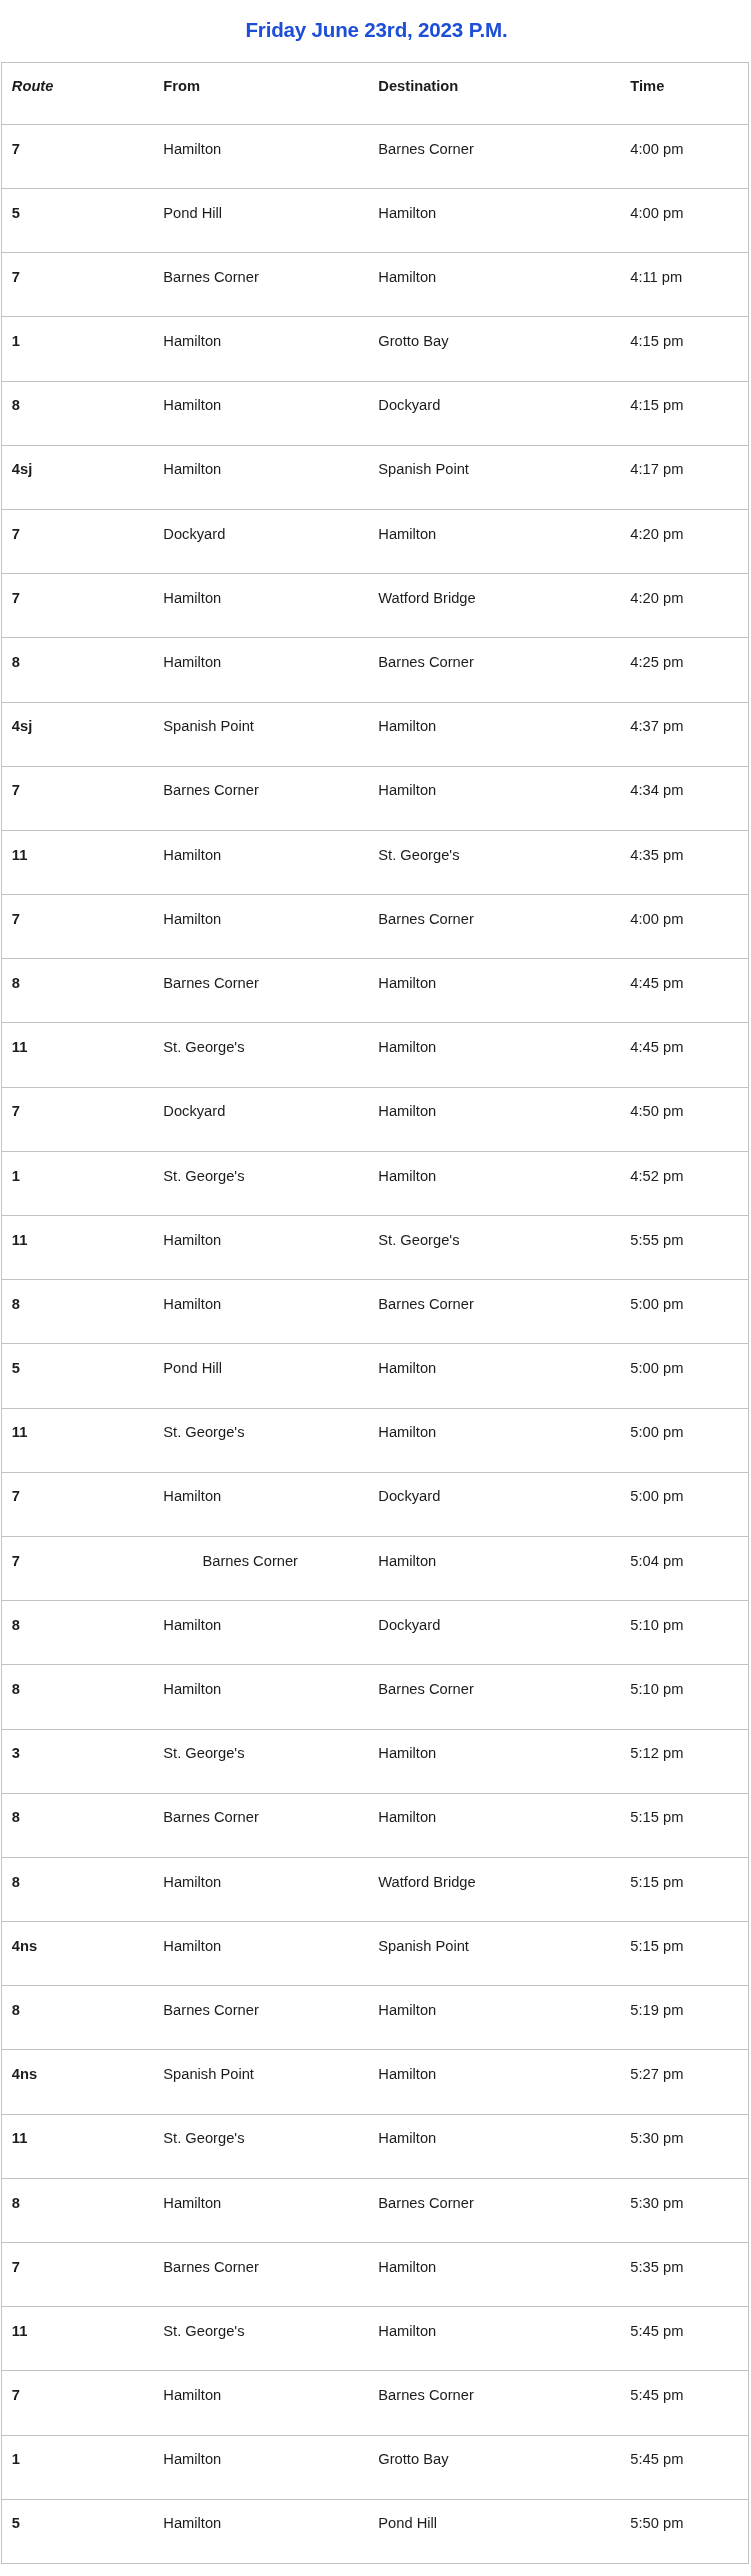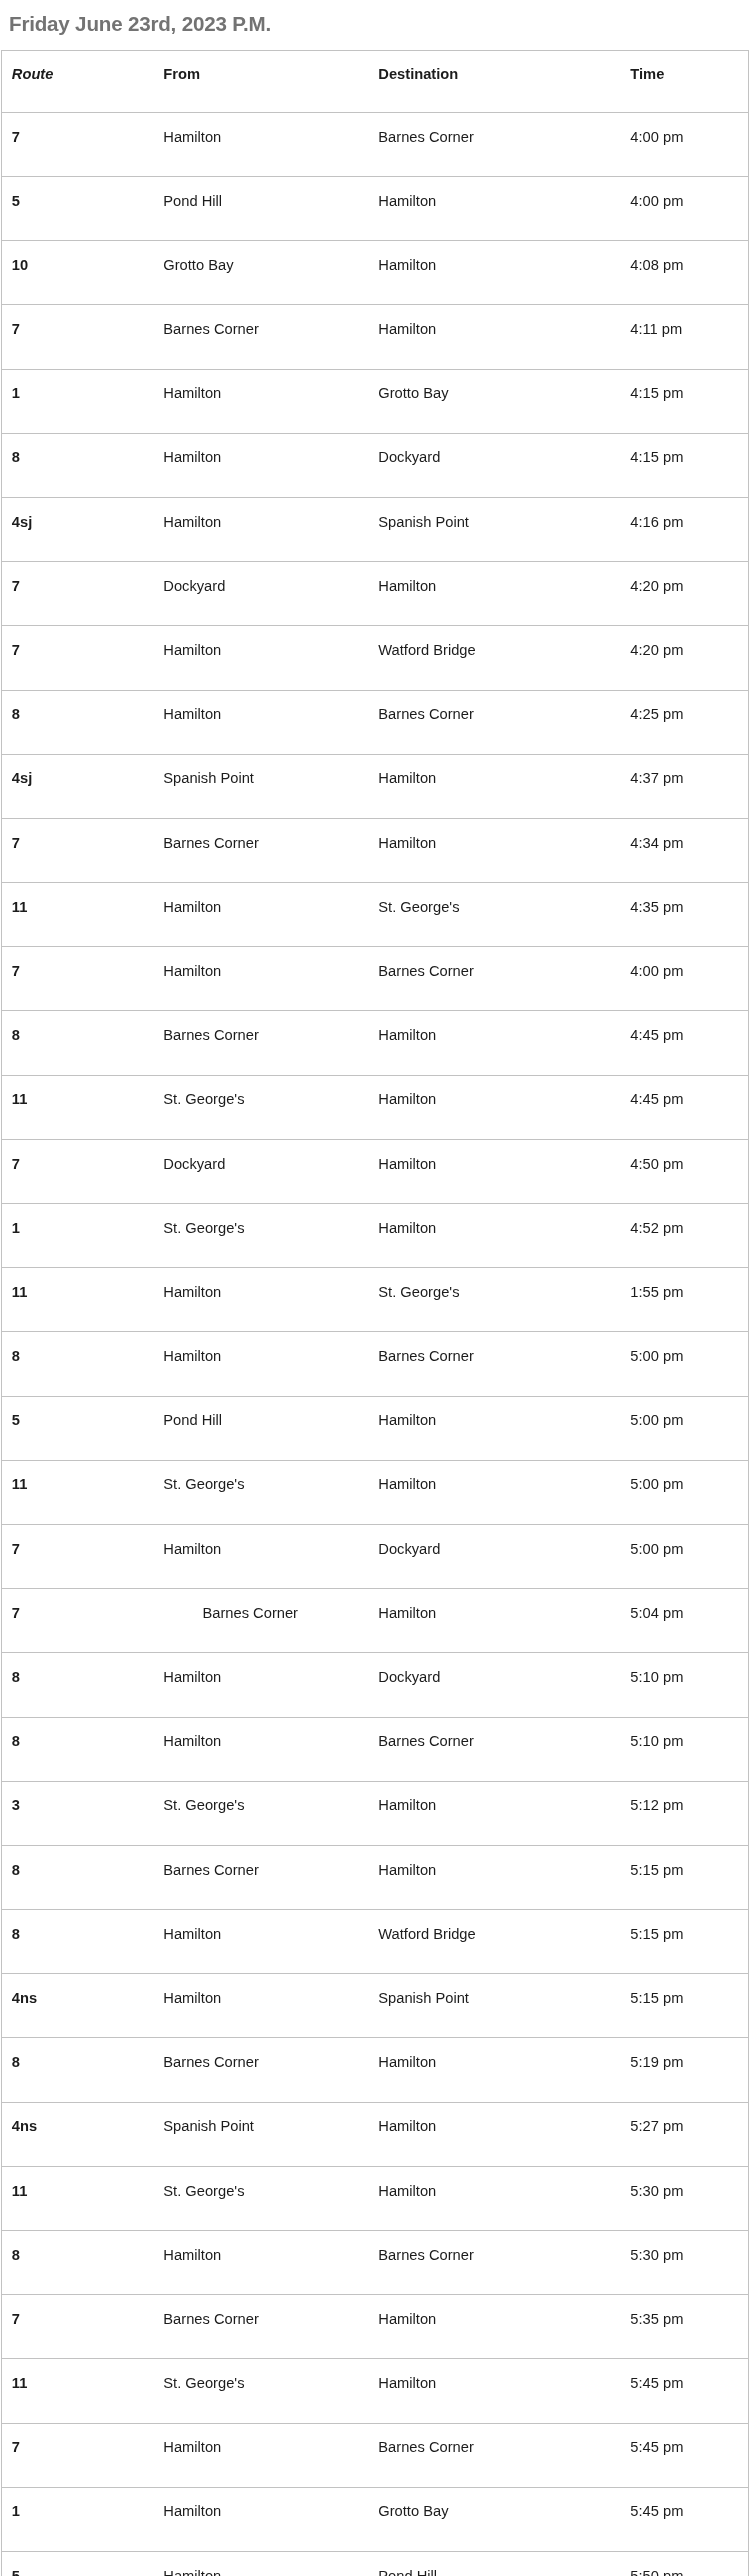--- a/index.html
+++ b/index.html
@@ -8,27 +8,28 @@
     background: #ffffff;
     font-family: "Liberation Sans", "DejaVu Sans", sans-serif;
   }
   .page {
     width: 752px;
     min-height: 2576px;
     background: #ffffff;
     box-sizing: border-box;
   }
   .page-title {
-    margin: 8px;
+    margin: 14px;
     padding: 3.9px 0 5.9px 1px;
     font-size: 20.6px;
     line-height: 24.5px;
     font-weight: 700;
-    color: #737373;
+    color: #1d4ed8;
     letter-spacing: -0.2px;
+    text-align: center;
   }
   table.schedule {
     width: 748px;
     margin-left: 1px;
     border-collapse: collapse;
     table-layout: fixed;
     border: 1px solid var(--border-color, #c2c2c2);
     font-size: 14.7px;
     color: #1c1c1c;
   }
@@ -87,26 +88,20 @@
       <td>4:00 pm</td>
     </tr>
 
     <tr>
       <th class="route" scope="row">5</th>
       <td>Pond Hill</td>
       <td>Hamilton</td>
       <td>4:00 pm</td>
     </tr>
 
-    <tr>
-      <th class="route" scope="row">10</th>
-      <td>Grotto Bay</td>
-      <td>Hamilton</td>
-      <td>4:08 pm</td>
-    </tr>
 
     <tr>
       <th class="route" scope="row">7</th>
       <td>Barnes Corner</td>
       <td>Hamilton</td>
       <td>4:11 pm</td>
     </tr>
 
     <tr>
       <th class="route" scope="row">1</th>
@@ -119,21 +114,21 @@
       <th class="route" scope="row">8</th>
       <td>Hamilton</td>
       <td>Dockyard</td>
       <td>4:15 pm</td>
     </tr>
 
     <tr>
       <th class="route" scope="row">4sj</th>
       <td>Hamilton</td>
       <td>Spanish Point</td>
-      <td>4:16 pm</td>
+      <td>4:17 pm</td>
     </tr>
 
     <tr>
       <th class="route" scope="row">7</th>
       <td>Dockyard</td>
       <td>Hamilton</td>
       <td>4:20 pm</td>
     </tr>
 
     <tr>
@@ -203,21 +198,21 @@
       <th class="route" scope="row">1</th>
       <td>St. George's</td>
       <td>Hamilton</td>
       <td>4:52 pm</td>
     </tr>
 
     <tr>
       <th class="route" scope="row">11</th>
       <td>Hamilton</td>
       <td>St. George's</td>
-      <td>1:55 pm</td>
+      <td>5:55 pm</td>
     </tr>
 
     <tr>
       <th class="route" scope="row">8</th>
       <td>Hamilton</td>
       <td>Barnes Corner</td>
       <td>5:00 pm</td>
     </tr>
 
     <tr>

